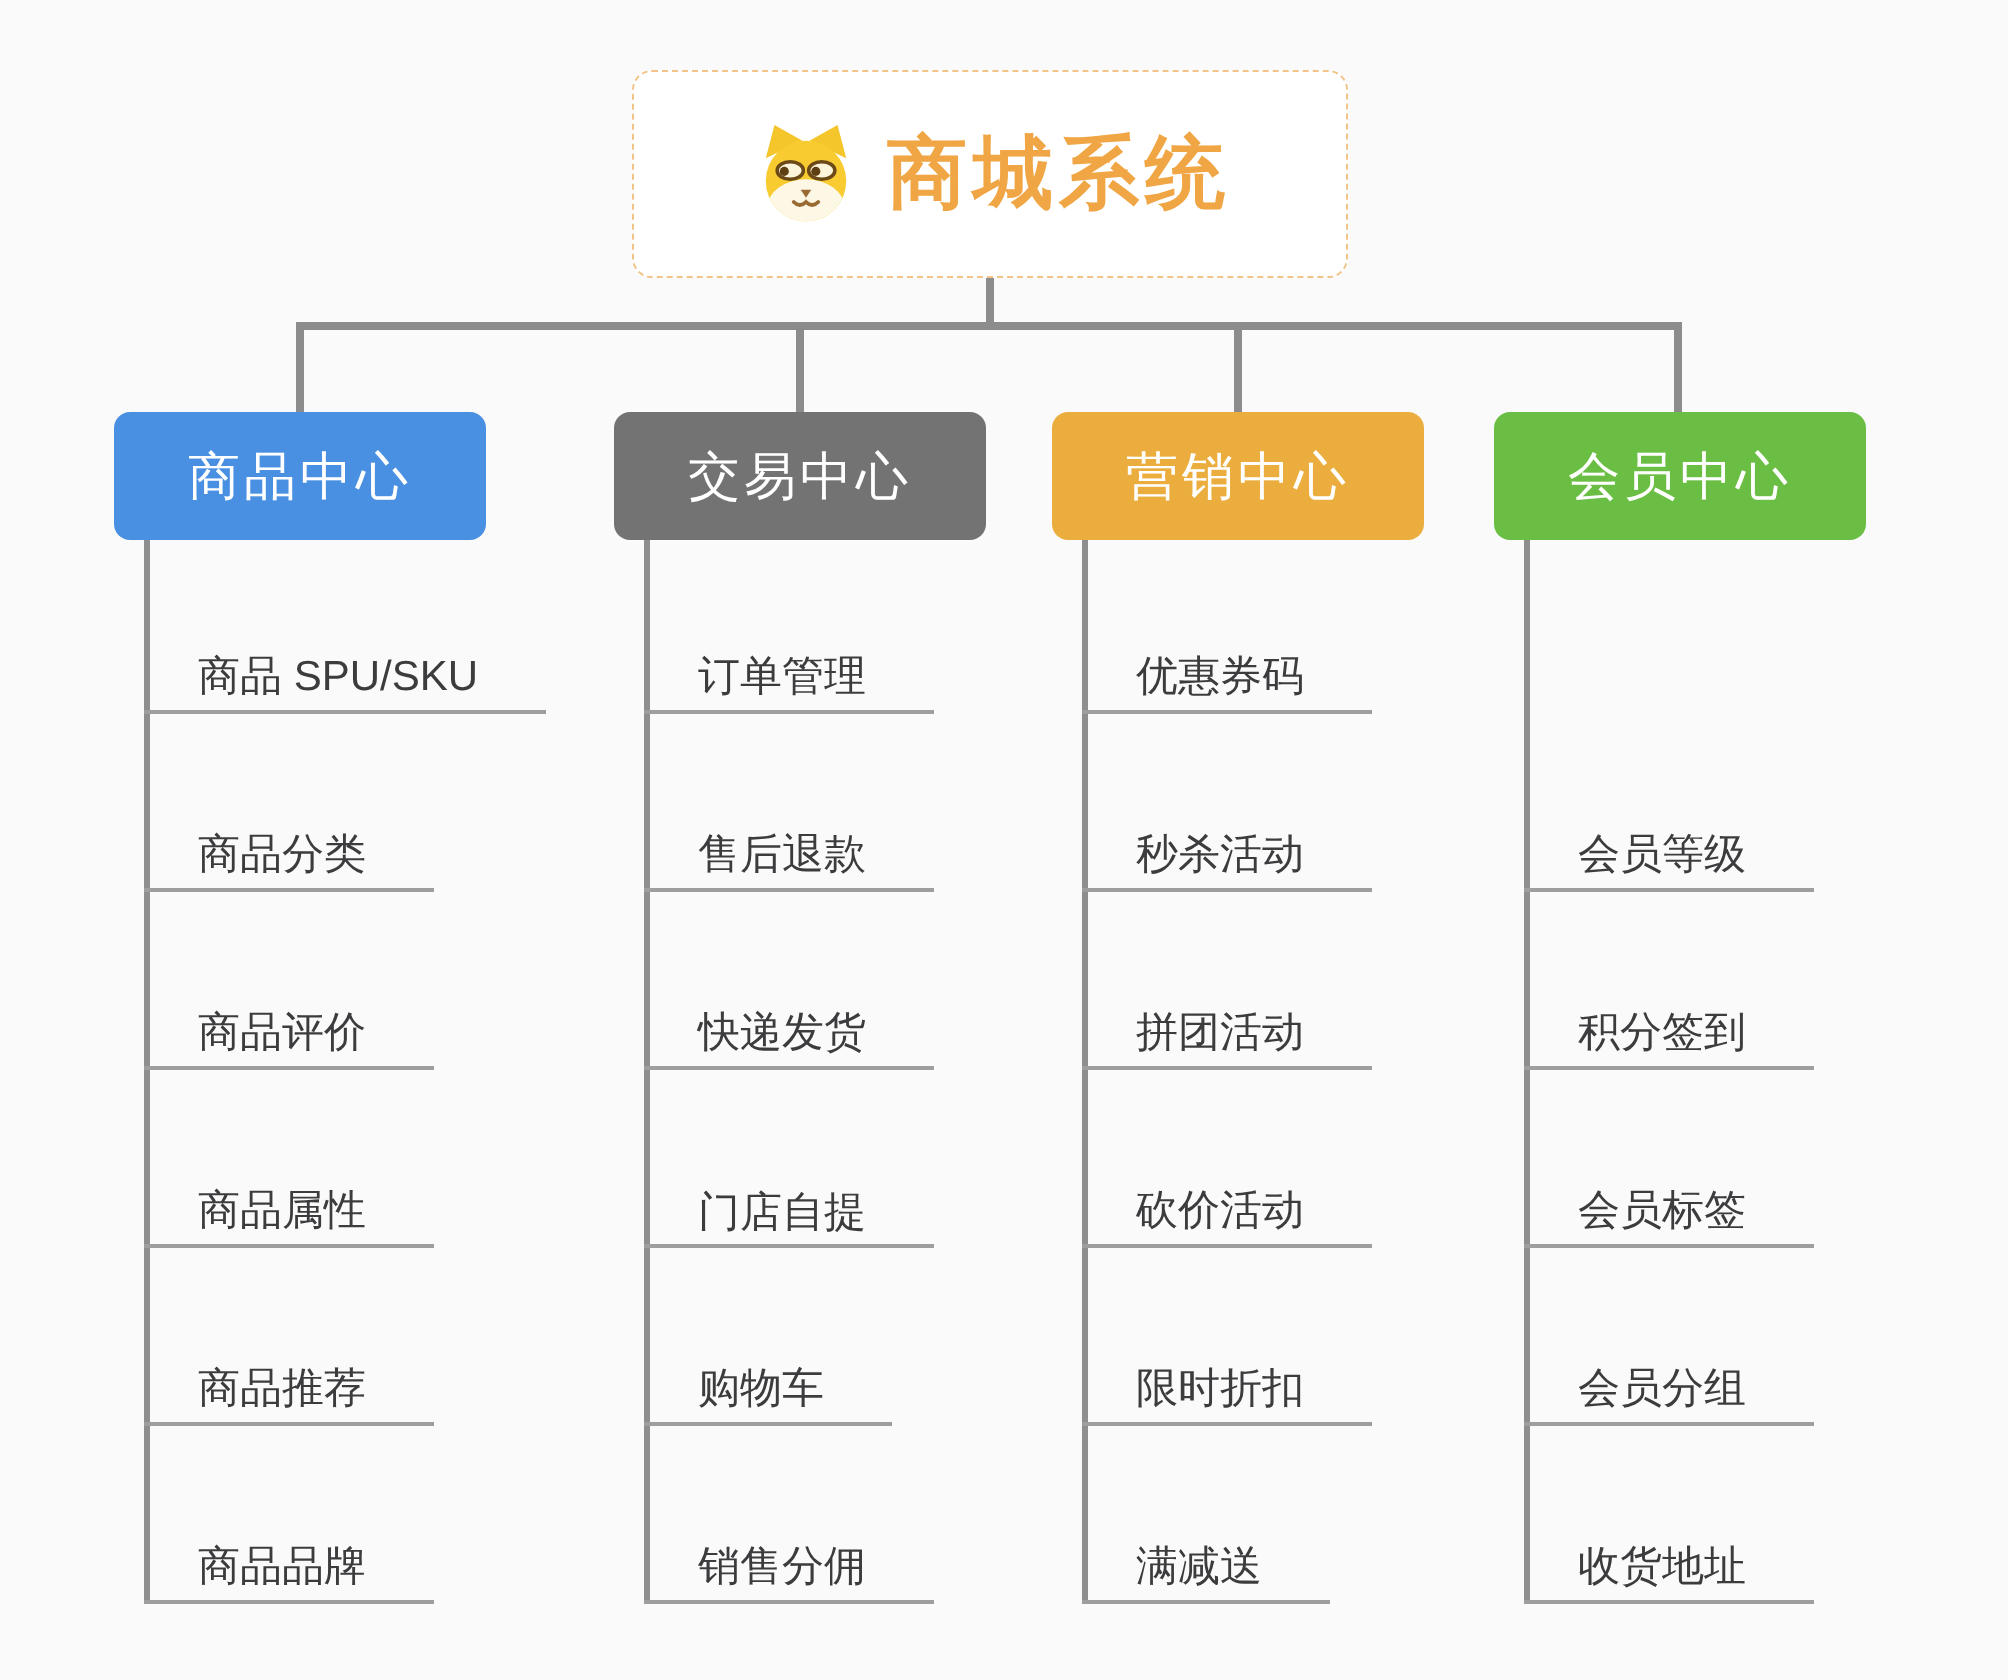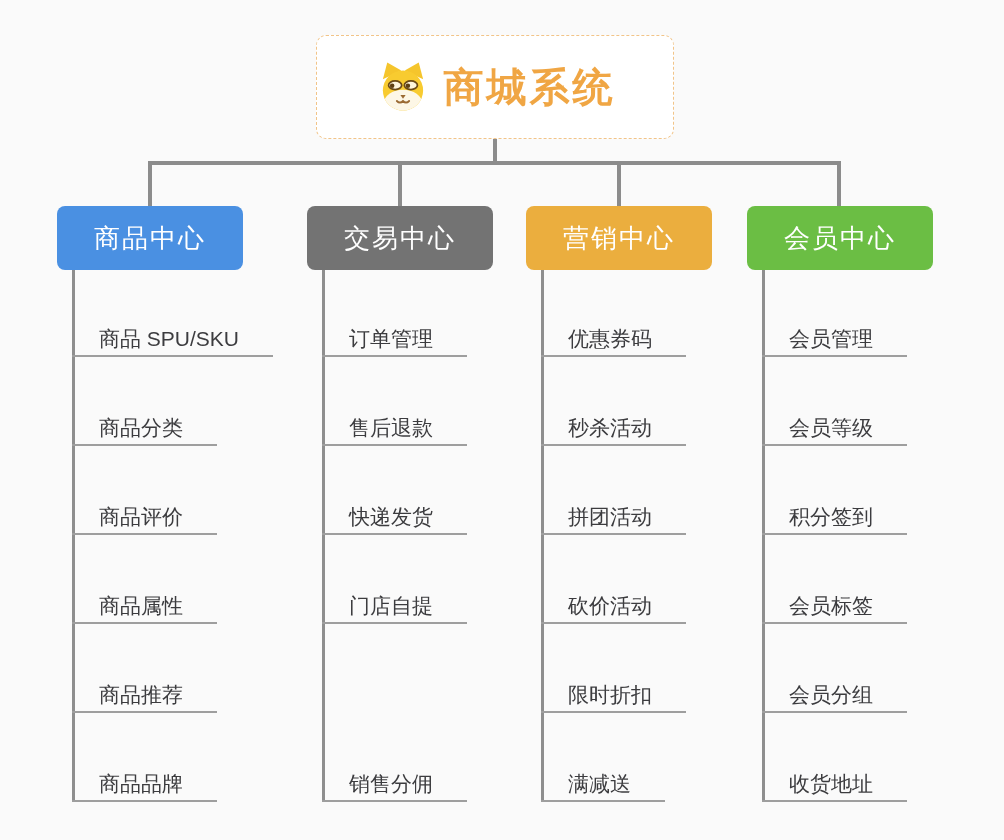--- a/index.html
+++ b/index.html
@@ -85,32 +85,32 @@
     <div class="leaf" style="left: 72px; top: 592px;">商品属性</div>
     <div class="leaf" style="left: 72px; top: 681px;">商品推荐</div>
     <div class="leaf" style="left: 72px; top: 770px;">商品品牌</div>
     <div class="conn stub" style="left: 398px;"></div>
     <div class="branch-node" style="left: 307px; background: #737373;">交易中心</div>
     <div class="trunk" style="left: 322px;"></div>
     <div class="leaf" style="left: 322px; top: 325px;">订单管理</div>
     <div class="leaf" style="left: 322px; top: 414px;">售后退款</div>
     <div class="leaf" style="left: 322px; top: 503px;">快递发货</div>
     <div class="leaf" style="left: 322px; top: 592px; font-family: Liberation Serif, serif;">门店自提</div>
+    <div class="leaf" style="left: 322px; top: 681px;">购物车</div>
     <div class="leaf" style="left: 322px; top: 770px;">销售分佣</div>
     <div class="conn stub" style="left: 617px;"></div>
     <div class="branch-node" style="left: 526px; background: rgb(235, 174, 62);">营销中心</div>
     <div class="trunk" style="left: 541px;"></div>
     <div class="leaf" style="left: 541px; top: 325px;">优惠券码</div>
     <div class="leaf" style="left: 541px; top: 414px;">秒杀活动</div>
     <div class="leaf" style="left: 541px; top: 503px;">拼团活动</div>
     <div class="leaf" style="left: 541px; top: 592px;">砍价活动</div>
     <div class="leaf" style="left: 541px; top: 681px;">限时折扣</div>
     <div class="leaf" style="left: 541px; top: 770px;">满减送</div>
     <div class="conn stub" style="left: 837px;"></div>
     <div class="branch-node" style="left: 747px; background: rgb(107, 190, 68);">会员中心</div>
     <div class="trunk" style="left: 762px;"></div>
-    <div class="leaf" style="left: 762px; top: 325px;">会员管理</div>
     <div class="leaf" style="left: 762px; top: 414px;">会员等级</div>
     <div class="leaf" style="left: 762px; top: 503px;">积分签到</div>
     <div class="leaf" style="left: 762px; top: 681px;">会员分组</div>
     <div class="leaf" style="left: 762px; top: 592px;">会员标签</div>
     <div class="leaf" style="left: 762px; top: 770px;">收货地址</div>
   </div>
 
 </body></html>

